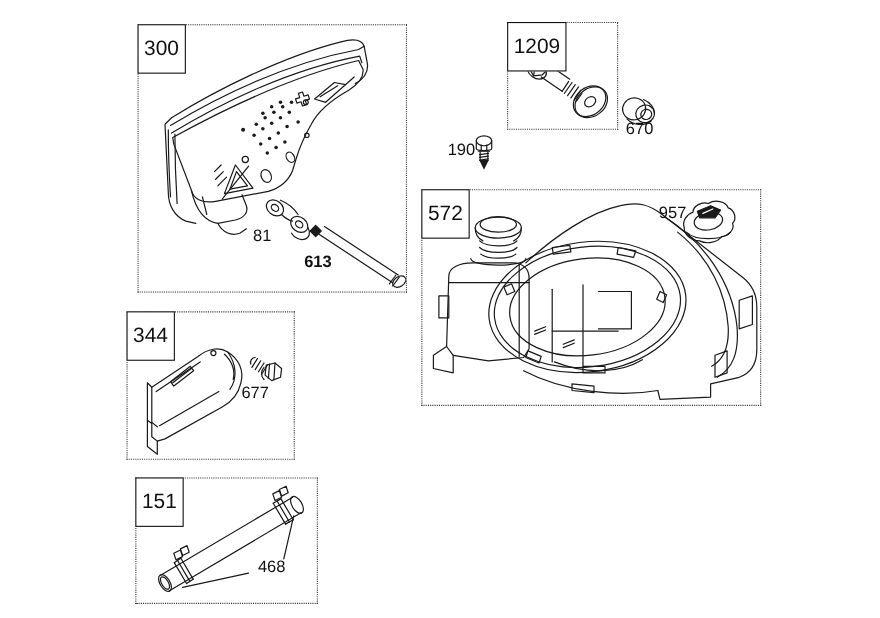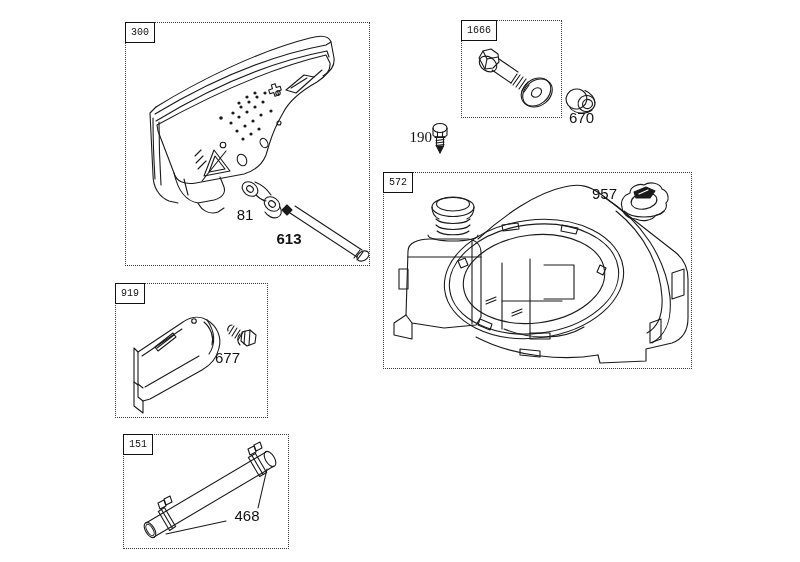--- a/index.html
+++ b/index.html
@@ -3,21 +3,21 @@
 <meta charset="utf-8">
 <style>
   html,body{margin:0;padding:0;background:#fff;}
   #canvas{
     position:relative;width:800px;height:562px;background:#ffffff;overflow:hidden;
     font-family:"Liberation Sans","DejaVu Sans",sans-serif;color:#111;
   }
   .panel{position:absolute;border:1px dotted #3a3a3a;background:#ffffff;}
   .panel-label{
     position:absolute;top:-1px;left:-1px;background:#ffffff;border:1px solid #111;
-    font-size:10px;line-height:19px;padding:0 5px;color:#111;z-index:3;font-family:Liberation Mono, monospace;
+    font-size:19px;line-height:19px;padding:12px 5px;color:#111;z-index:3;
   }
   .part-label{
     position:absolute;font-size:15px;line-height:16px;color:#111;z-index:3;white-space:nowrap;
   }
   svg{position:absolute;left:0;top:0;display:block;}
   .free{position:absolute;}
 </style>
 </head>
 <body>
 
@@ -95,26 +95,26 @@
         <path d="M 139,189 A 8.5 6.5 38 0 0 154,184"></path>
 
         <path d="M 156,187 L 161,182 L 166,187 L 161,192 Z" fill="#1a1a1a"></path>
         <path d="M 164,190 L 231,234"></path>
         <path d="M 169,183 L 236,227"></path>
         <path d="M 228,235 L 234,227"></path>
         <path d="M 231,237 L 237,229"></path>
         <ellipse cx="237" cy="233" rx="4.5" ry="6.5" transform="rotate(57 237 233)"></ellipse>
       </g>
     </svg>
-    <div class="part-label" style="left:104px;top:184px;width:30px;text-align:center;">81</div>
+    <div class="part-label" style="left:104px;top:184px;width:30px;">81</div>
     <div class="part-label" style="left:144px;top:208px;width:38px;text-align:center;font-weight:bold;">613</div>
   </div>
 
   <div class="panel" style="left:461px;top:20px;width:99px;height:96px;">
-    <div class="panel-label">1666</div>
+    <div class="panel-label">1209</div>
     <svg width="99" height="96" viewBox="0 0 99 96">
       <g fill="none" stroke="#1a1a1a" stroke-width="1.1" stroke-linejoin="round" stroke-linecap="round">
 
         <ellipse cx="26" cy="43" rx="9.5" ry="7" transform="rotate(35 26 43)"></ellipse>
         <path d="M 17,37 L 21,30 L 29,28 L 36,33 L 37,41 L 31,47 L 23,48 Z"></path>
         <path d="M 21,30 L 25,38 L 23,48"></path>
         <path d="M 25,38 L 36,36"></path>
 
         <path d="M 30,49 L 49,62"></path>
         <path d="M 37,38 L 56,51"></path>
@@ -152,21 +152,21 @@
         <path d="M 12.5,10 L 12.5,15"></path>
       <path d="M 5,15.5 L 15,15.5"></path>
       <path d="M 6.5,16 L 6.5,24"></path>
         <path d="M 13.5,16 L 13.5,24"></path>
       <path d="M 6,18.5 L 14,17.5"></path>
         <path d="M 6,21 L 14,20"></path>
         <path d="M 6,23.5 L 14,22.5"></path>
       <path d="M 6.5,24 L 10,31 L 13.5,24 Z" fill="#1a1a1a"></path>
     </g>
   </svg>
-  <div class="part-label" style="left:404px;top:129px;width:28px;text-align:right;font-family:Liberation Serif, serif;">190</div>
+  <div class="part-label" style="left:404px;top:129px;width:28px;text-align:right;">190</div>
 
   <div class="panel" style="left:383px;top:172px;width:307px;height:195px;">
     <div class="panel-label">572</div>
     <svg width="307" height="195" viewBox="0 0 307 195">
       <g fill="none" stroke="#1a1a1a" stroke-width="1.1" stroke-linejoin="round" stroke-linecap="round">
 
         <path d="M 94,66 C 120,42 152,20 180,14 C 196,10 206,13 218,22 L 291,79 C 300,86 304,95 304,106 L 304,145 C 304,158 299,166 288,170 L 262,176 L 262,188 L 216,190 L 214,182"></path>
         <path d="M 92,164 C 130,184 180,188 214,182"></path>
 
         <ellipse cx="69" cy="34" rx="21" ry="9.5"></ellipse>
@@ -210,25 +210,25 @@
         <path d="M 266,150 L 277,146 L 277,166 L 266,170 Z"></path>
         <path d="M 136,176 L 156,178 L 156,184 L 136,182 Z"></path>
 
         <path d="M 238,34 C 236,28 240,22 246,20 C 246,14 254,10 260,12 C 266,8 276,10 278,16 C 284,18 286,26 282,30 C 284,36 278,42 272,42 C 268,48 258,49 252,46 C 244,46 238,40 238,34 Z"></path>
         <ellipse cx="260" cy="28" rx="13" ry="8" transform="rotate(-10 260 28)"></ellipse>
         <path d="M 250,19 L 262,14 L 271,18 L 266,25 L 252,25 Z" fill="#1a1a1a"></path>
         <path d="M 255,21 L 264,17" stroke="#ffffff" stroke-width="1.2"></path>
         <path d="M 240,38 C 248,46 272,46 280,38"></path>
       </g>
     </svg>
-    <div class="part-label" style="left:208px;top:13px;width:32px;text-align:left;">957</div>
+    <div class="part-label" style="left:208px;top:13px;width:32px;text-align:right;">957</div>
   </div>
 
   <div class="panel" style="left:115px;top:283px;width:151px;height:133px;">
-    <div class="panel-label">919</div>
+    <div class="panel-label">344</div>
     <svg width="151" height="133" viewBox="0 0 151 133">
       <g fill="none" stroke="#1a1a1a" stroke-width="1.1" stroke-linejoin="round" stroke-linecap="round">
 
         <path d="M 18,64 L 18,122 L 27,129 L 27,117 L 22,113 L 22,68 Z"></path>
         <path d="M 18,98 L 22,101"></path>
         <path d="M 22,100 L 27,104"></path>
 
         <path d="M 22,68 L 64,40 C 73,33 83,31 91,36 C 101,42 106,53 103,64 C 101,73 95,81 86,86 L 34,115 L 27,117"></path>
         <path d="M 26,72 L 66,45"></path>
         <path d="M 29,103 L 83,72"></path>
@@ -244,21 +244,21 @@
           <path d="M 116,52 L 121,44"></path>
           <path d="M 119,54 L 124,46"></path>
           <path d="M 122,56 L 127,48"></path>
         <path d="M 112,47 C 111,44 113,41 116,41"></path>
         <path d="M 126,48 L 134,46 L 140,51 L 139,59 L 131,62 L 125,57 Z"></path>
         <path d="M 129,47 L 128,60"></path>
         <path d="M 134,46 L 133,61"></path>
         <path d="M 124,50 C 121,53 121,58 124,61"></path>
       </g>
     </svg>
-    <div class="part-label" style="left:99px;top:66px;width:34px;text-align:left;">677</div>
+    <div class="part-label" style="left:99px;top:66px;width:34px;text-align:center;">677</div>
   </div>
 
   <div class="panel" style="left:123px;top:434px;width:164px;height:113px;">
     <div class="panel-label">151</div>
     <svg width="164" height="113" viewBox="0 0 164 113">
       <g fill="none" stroke="#1a1a1a" stroke-width="1.1" stroke-linejoin="round" stroke-linecap="round">
 
         <path d="M 30,102 L 150,31"></path>
         <path d="M 22,88 L 142,17"></path>
 

